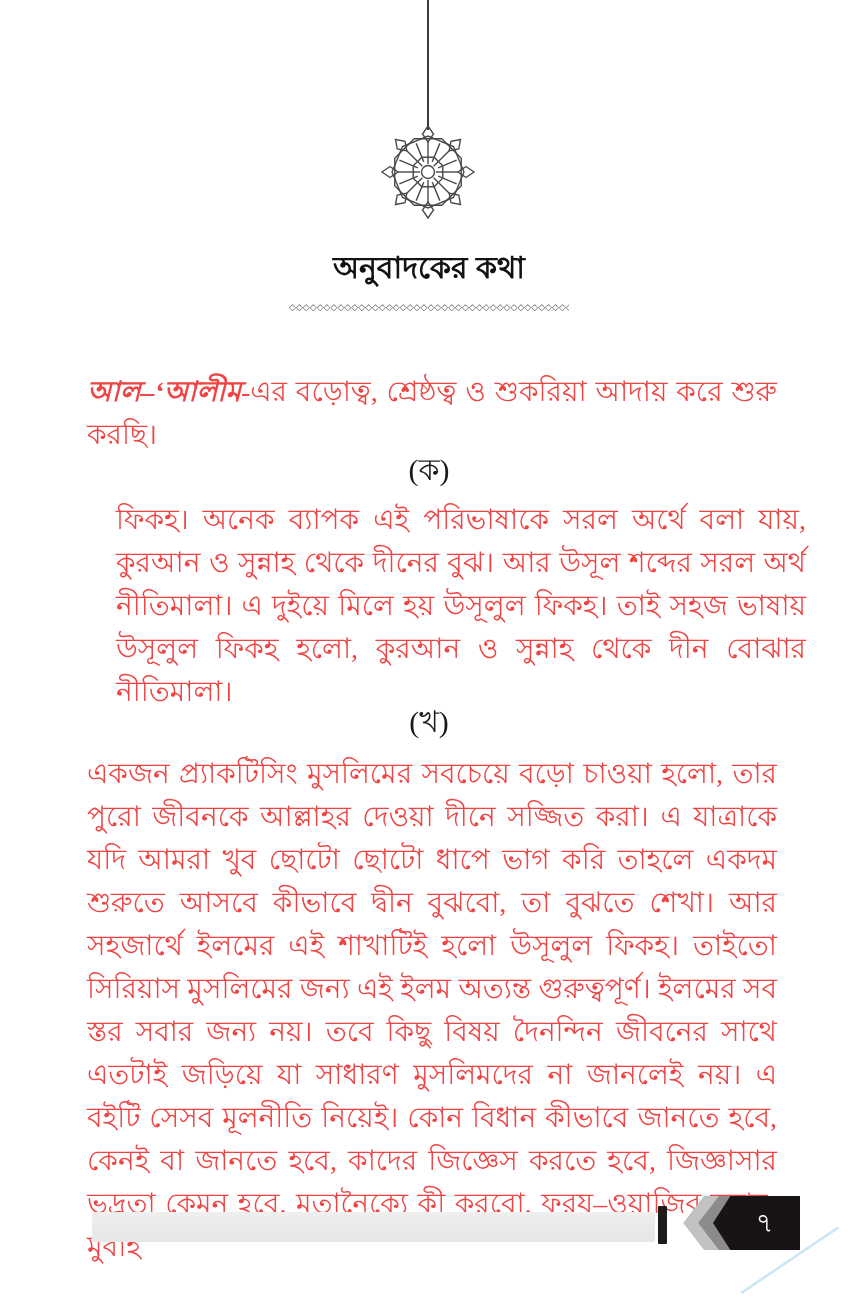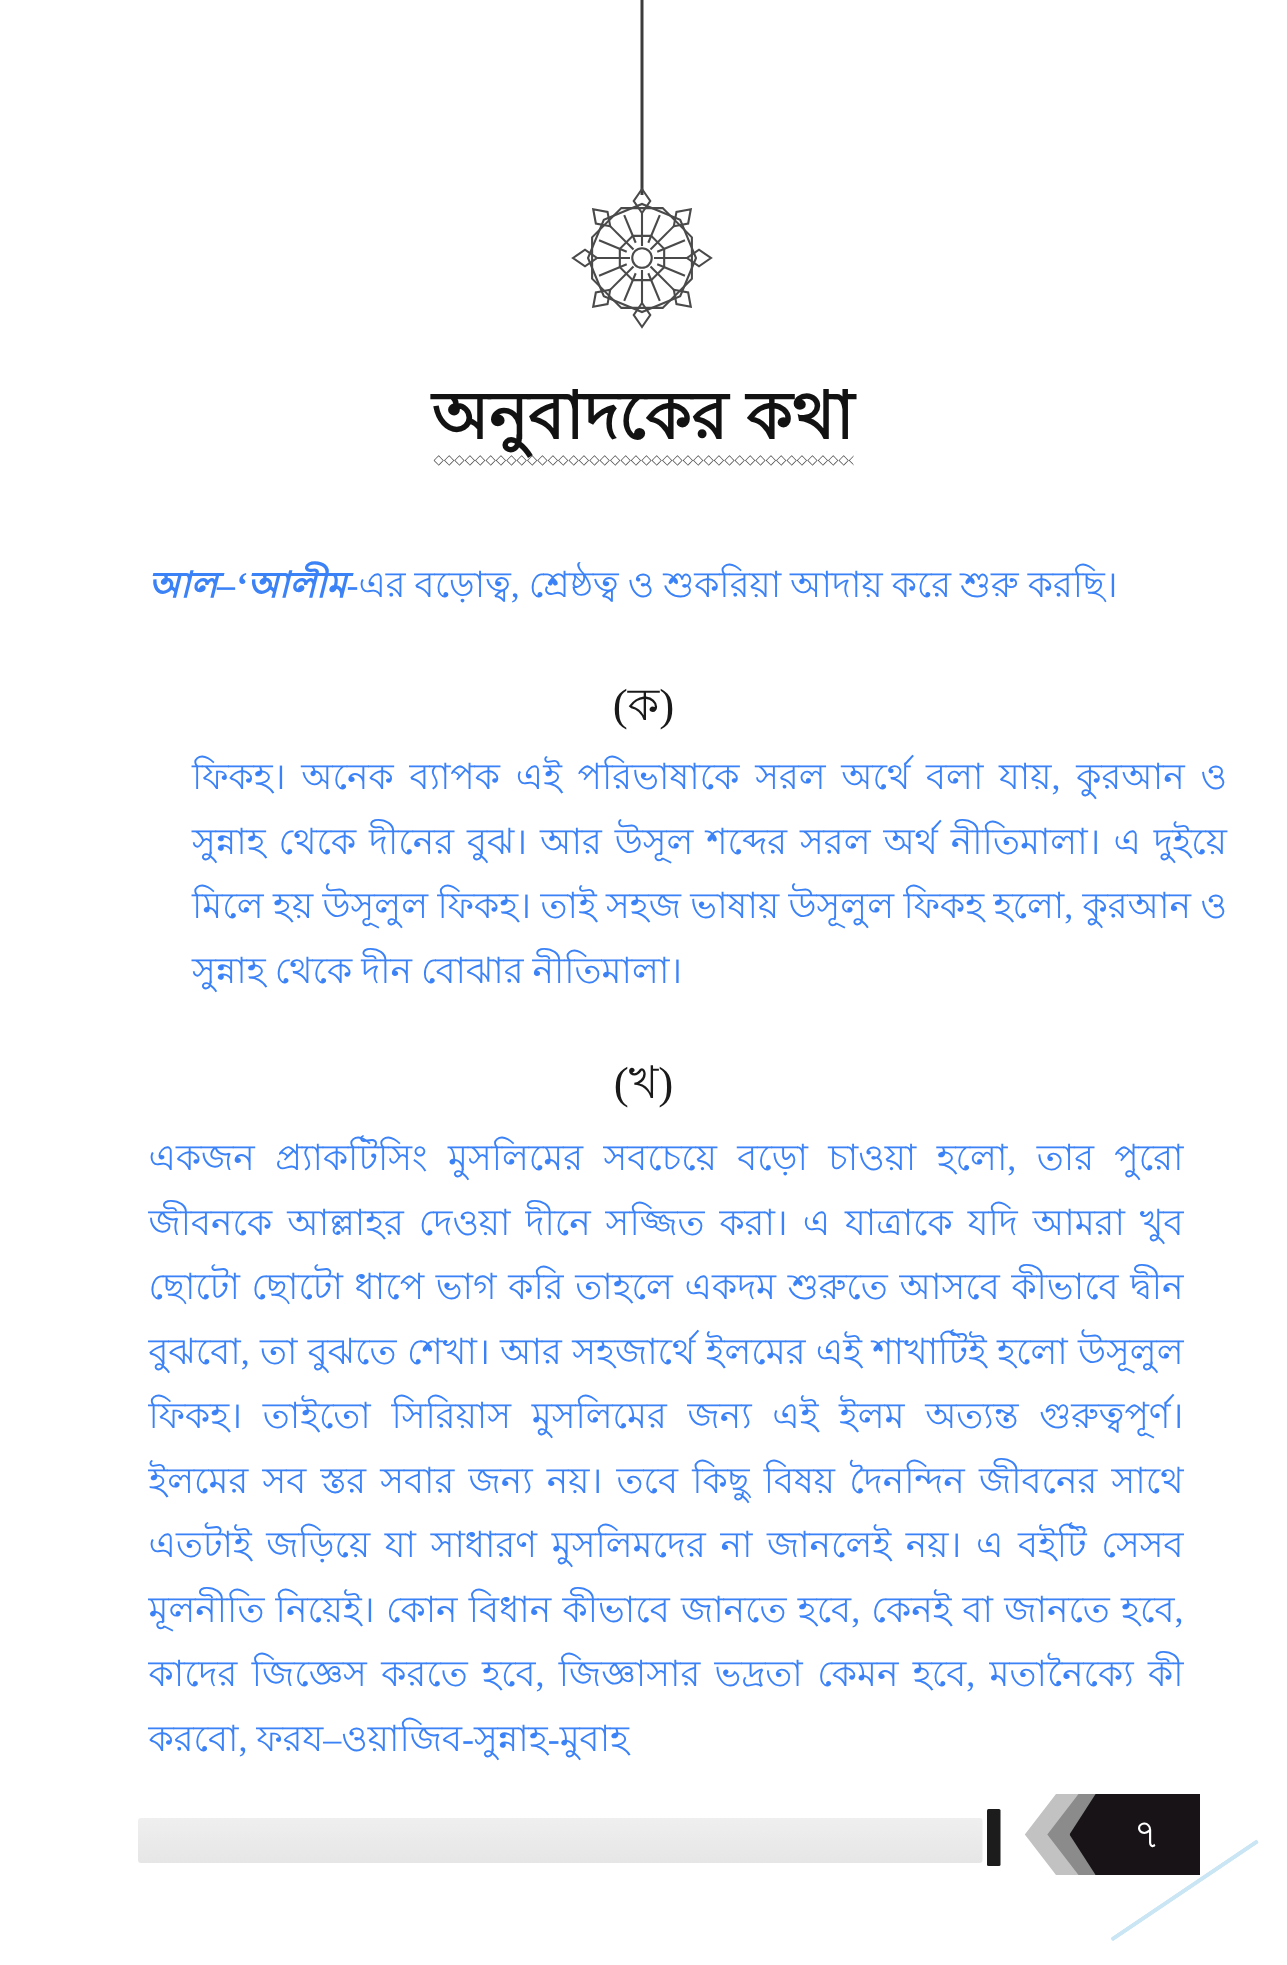--- a/index.html
+++ b/index.html
@@ -17,34 +17,34 @@
     background:#3c3c3c;
   }
   .rosette{
     position:absolute;left:378px;top:122px;width:100px;height:100px;
   }
   .rosette svg{display:block;}
   
   .title{
     position:absolute;left:0;top:244px;width:858px;
     text-align:center;
-    font-size:44px;font-weight:700;color:#121212;
+    font-size:30px;font-weight:700;color:#121212;
     letter-spacing:0px;
     font-family:"Liberation Sans","DejaVu Sans",sans-serif;
   }
   .title-divider{
     position:absolute;left:289px;top:299px;width:280px;height:16px;
     text-align:center;white-space:nowrap;overflow:hidden;
     font-size:9px;line-height:16px;color:#4e4e4e;
     font-family:"DejaVu Sans",sans-serif;
   }
   
   .bodytext{
-    position:absolute;left:99px;width:690px;
-    font-size:24px;line-height:43px;color:#3b82f6;
+    position:absolute;left:87px;width:690px;
+    font-size:28px;line-height:43px;color:#ef4444;
     text-align:justify;
   }
   .opening{top:370px;}
   .opening .lead{font-weight:700;font-style:italic;}
   .sec-label{
     position:absolute;left:0;top:0;width:858px;text-align:center;
     font-size:30px;color:#1a1a1a;
   }
   .sec-label.k{top:446px;}
   .sec-label.kh{top:698px;}

